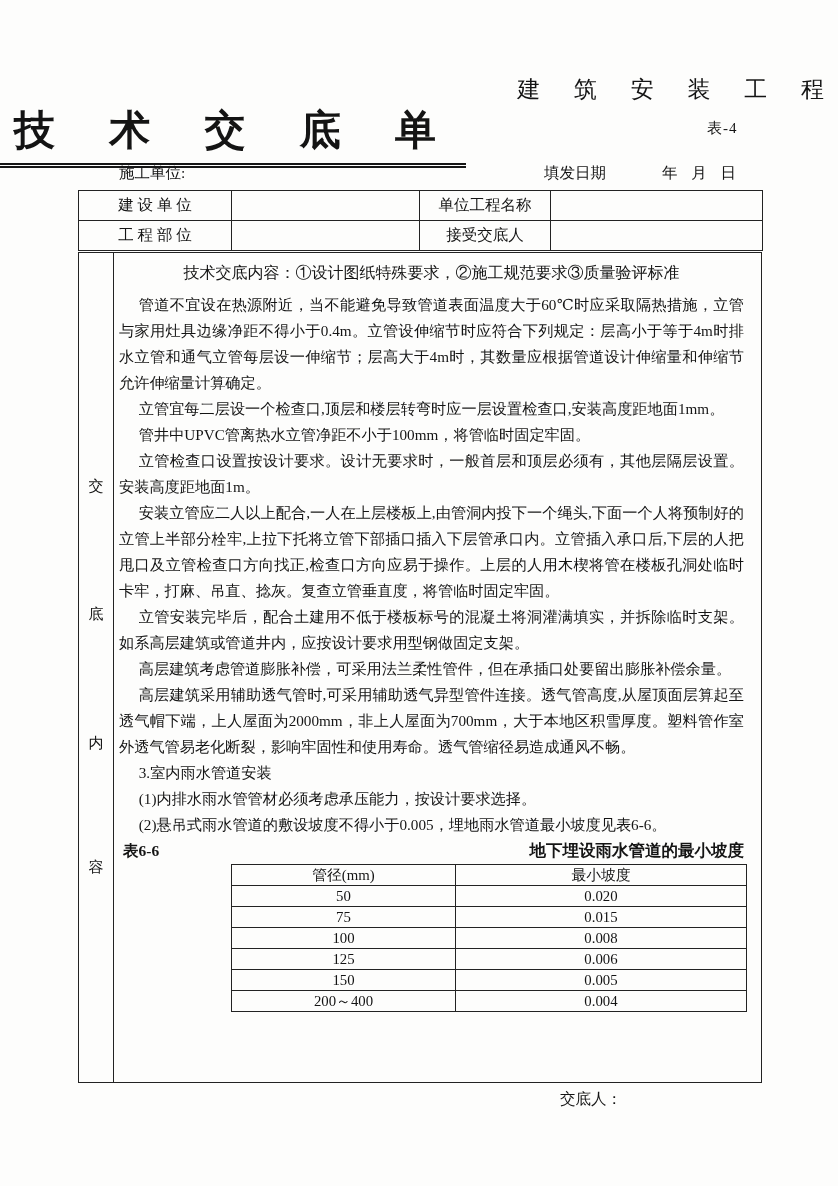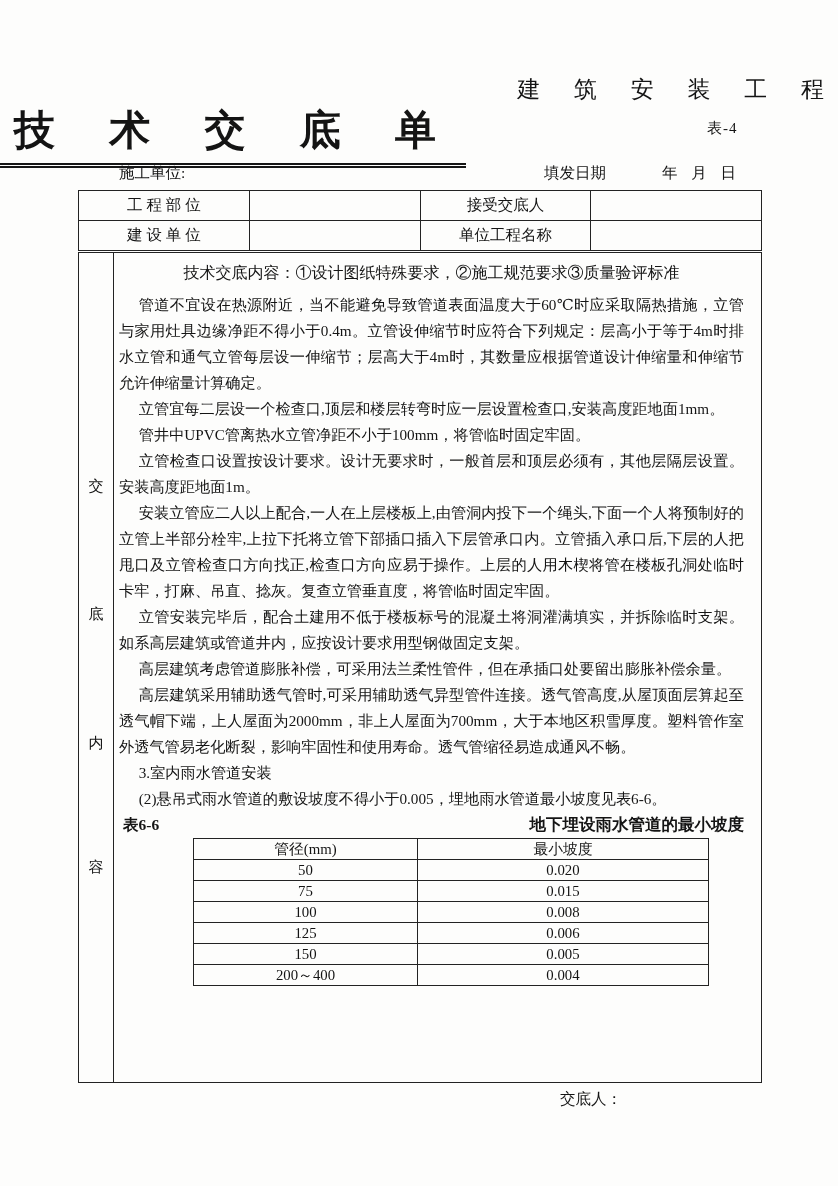--- a/index.html
+++ b/index.html
@@ -94,21 +94,21 @@
   .table-caption .tbl-label {
     position: absolute; left: 4px; top: 0;
     font-weight: bold; font-size: 15.5px;
   }
   .table-caption .tbl-title {
     display: block; text-align: right;
     font-weight: bold; font-size: 16.5px;
   }
   table.slope-table {
     border-collapse: collapse; table-layout: fixed;
-    margin-left: 74px; width: 516px;
+    margin-left: 112px; width: 516px;
   }
   table.slope-table td {
     border: 1.4px solid #232323;
     height: 21px; line-height: 20px;
     font-size: 14.8px; text-align: center;
     vertical-align: middle; padding: 0;
   }
   table.slope-table td.c1 { width: 224px; }
 
   
@@ -126,30 +126,30 @@
 
 <div class="meta-row">
   <span class="unit-label">施工单位:</span>
   <span class="date-label">填发日期</span>
   <span class="date-value">年  月  日</span>
 </div>
 
 <table class="info-table">
   <tbody>
       <tr>
+    <td style="width:153px">建 设 单 位</td>
+    <td style="width:188px"></td>
+    <td style="width:131px">单位工程名称</td>
+    <td style="width:212px"></td>
+  </tr>
+  <tr>
     <td>工 程 部 位</td>
     <td></td>
     <td>接受交底人</td>
     <td></td>
-  </tr>
-  <tr>
-    <td style="width:153px">建 设 单 位</td>
-    <td style="width:188px"></td>
-    <td style="width:131px">单位工程名称</td>
-    <td style="width:212px"></td>
   </tr>
 </tbody>
   </table>
 
 <div class="content-box">
   <div class="side-col" id="side-col">
       <span class="side-char" style="top: 27%;">交</span>
       <span class="side-char" style="top: 42.5%;">底</span>
       <span class="side-char" style="top: 58%;">内</span>
       <span class="side-char" style="top: 73%;">容</span>
@@ -160,20 +160,21 @@
     <div id="paragraphs">
         <p class="body-par">管道不宜设在热源附近，当不能避免导致管道表面温度大于60℃时应采取隔热措施，立管与家用灶具边缘净距不得小于0.4m。立管设伸缩节时应符合下列规定：层高小于等于4m时排水立管和通气立管每层设一伸缩节；层高大于4m时，其数量应根据管道设计伸缩量和伸缩节允许伸缩量计算确定。</p>
         <p class="body-par">立管宜每二层设一个检查口,顶层和楼层转弯时应一层设置检查口,安装高度距地面1mm。</p>
         <p class="body-par">管井中UPVC管离热水立管净距不小于100mm，将管临时固定牢固。</p>
         <p class="body-par">立管检查口设置按设计要求。设计无要求时，一般首层和顶层必须有，其他层隔层设置。安装高度距地面1m。</p>
         <p class="body-par">安装立管应二人以上配合,一人在上层楼板上,由管洞内投下一个绳头,下面一个人将预制好的立管上半部分栓牢,上拉下托将立管下部插口插入下层管承口内。立管插入承口后,下层的人把甩口及立管检查口方向找正,检查口方向应易于操作。上层的人用木楔将管在楼板孔洞处临时卡牢，打麻、吊直、捻灰。复查立管垂直度，将管临时固定牢固。</p>
         <p class="body-par">立管安装完毕后，配合土建用不低于楼板标号的混凝土将洞灌满填实，并拆除临时支架。如系高层建筑或管道井内，应按设计要求用型钢做固定支架。</p>
         <p class="body-par">高层建筑考虑管道膨胀补偿，可采用法兰柔性管件，但在承插口处要留出膨胀补偿余量。</p>
         <p class="body-par">高层建筑采用辅助透气管时,可采用辅助透气异型管件连接。透气管高度,从屋顶面层算起至透气帽下端，上人屋面为2000mm，非上人屋面为700mm，大于本地区积雪厚度。塑料管作室外透气管易老化断裂，影响牢固性和使用寿命。透气管缩径易造成通风不畅。</p>
         <p class="body-par">3.室内雨水管道安装</p>
+        <p class="body-par">(1)内排水雨水管管材必须考虑承压能力，按设计要求选择。</p>
         <p class="body-par">(2)悬吊式雨水管道的敷设坡度不得小于0.005，埋地雨水管道最小坡度见表6-6。</p>
       </div>
 
     <div class="table-block">
       <div class="table-caption">
         <span class="tbl-label">表6-6</span>
         <span class="tbl-title">地下埋设雨水管道的最小坡度</span>
       </div>
       <table class="slope-table">
         <tbody id="slope-body">

